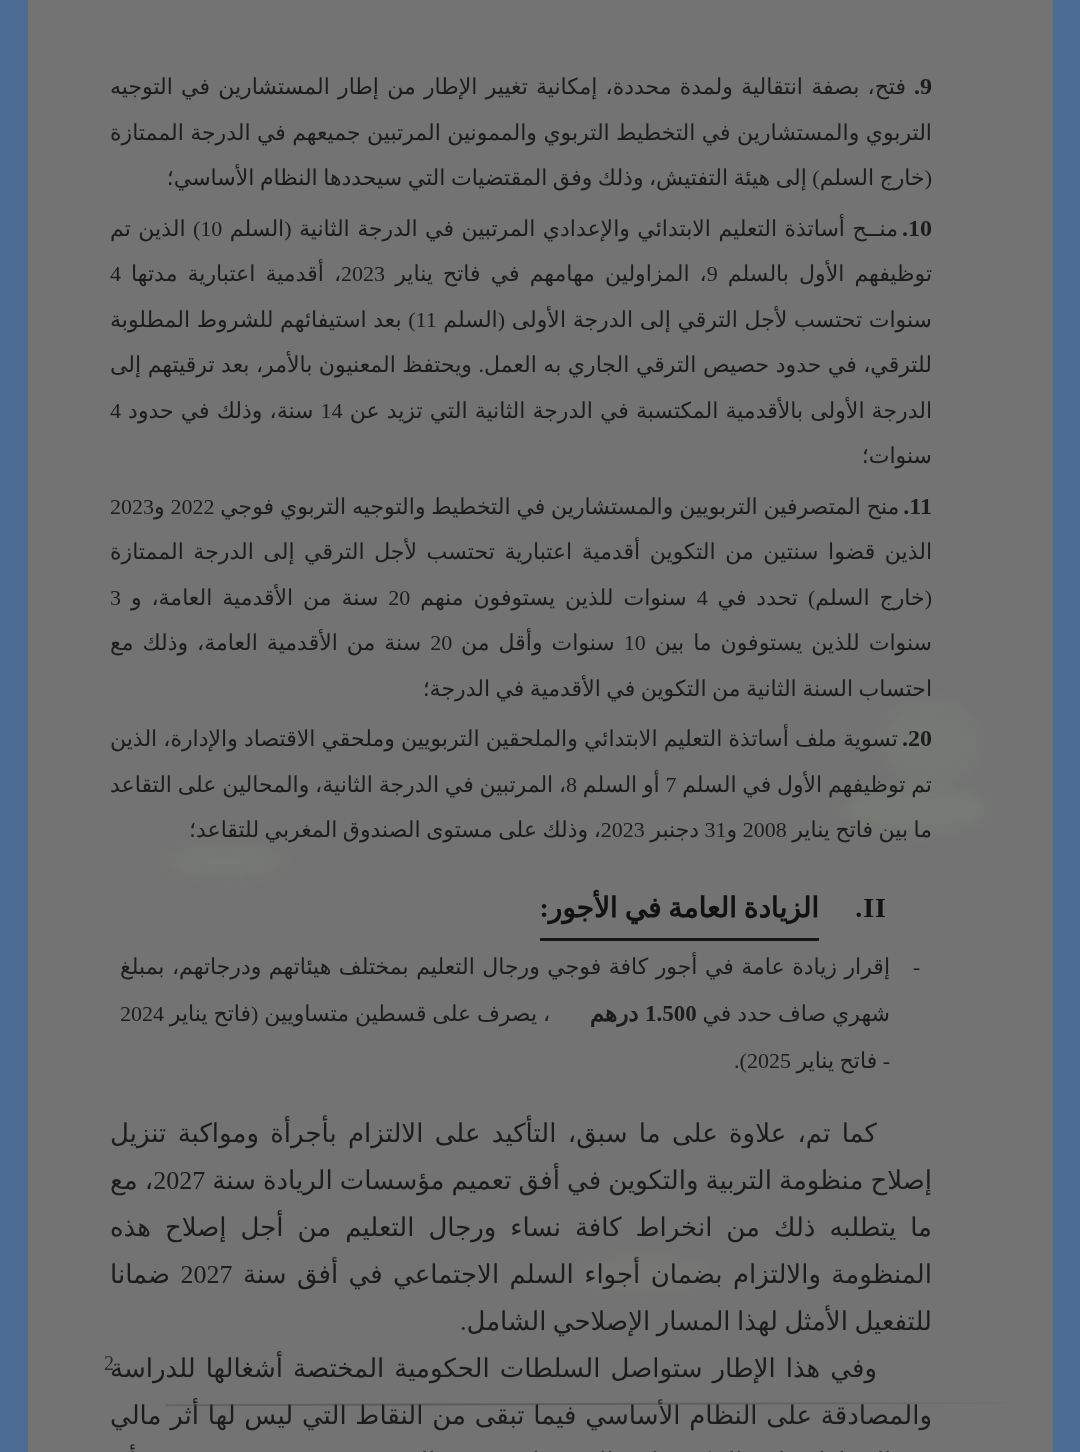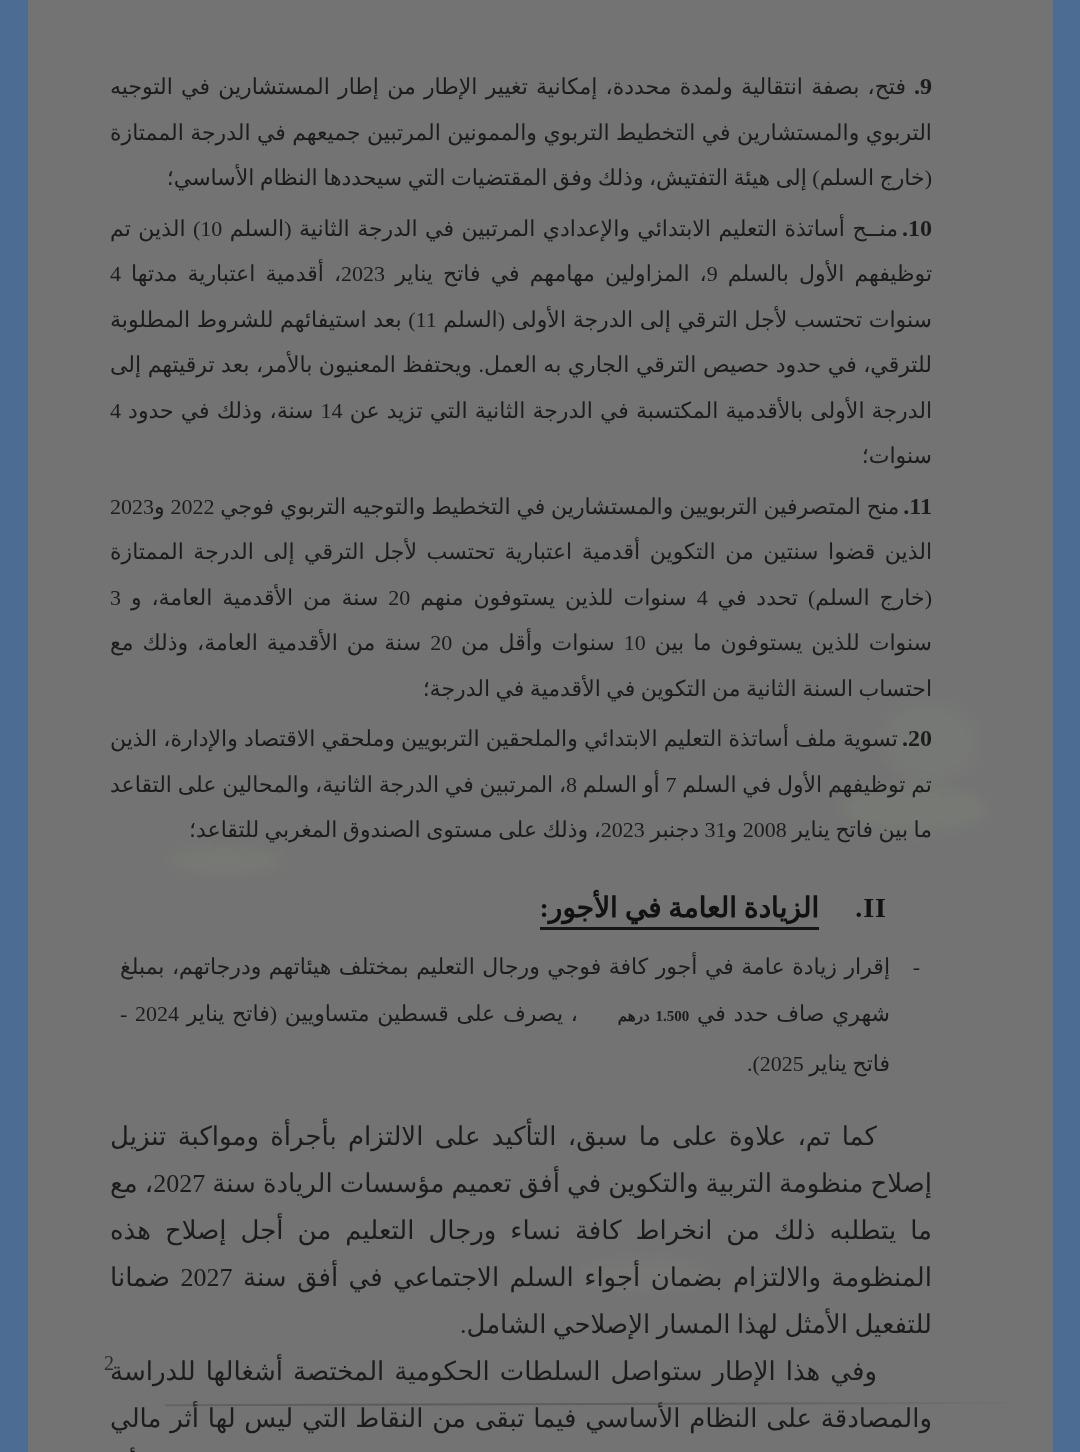--- a/index.html
+++ b/index.html
@@ -35,21 +35,21 @@
 
   .section-heading{
     margin:30px 45px 10px 0;
     font-size:28px;
     font-weight:bold;
     line-height:50px;
     color:#111;
   }
   .section-heading .roman{margin-left:36px;letter-spacing:1px;}
   .section-heading .title{
-    padding-bottom:4px;
+    padding-bottom:15px;
     border-bottom:3.5px solid #161616;
   }
 
   .bullet-row{
     display:flex;
     flex-direction:row;
     margin:4px 12px 0 0;
   }
   .bullet-dash{
     flex:0 0 30px;
@@ -57,21 +57,21 @@
     line-height:47px;
   }
   .bullet-text{
     flex:1;
     font-size:22px;
     line-height:47px;
     text-align:justify;
     text-align-last:right;
     margin-left:10px;
   }
-  .amount{font-weight:bold;font-size:15px;margin-left:40px;}
+  .amount{font-weight:bold;font-size:23px;margin-left:40px;}
 
   .para{
     font-size:26px;
     line-height:47px;
     text-align:justify;
     text-align-last:right;
     text-indent:55px;
     margin:0;
   }
   .para-first{margin-top:26px;}

